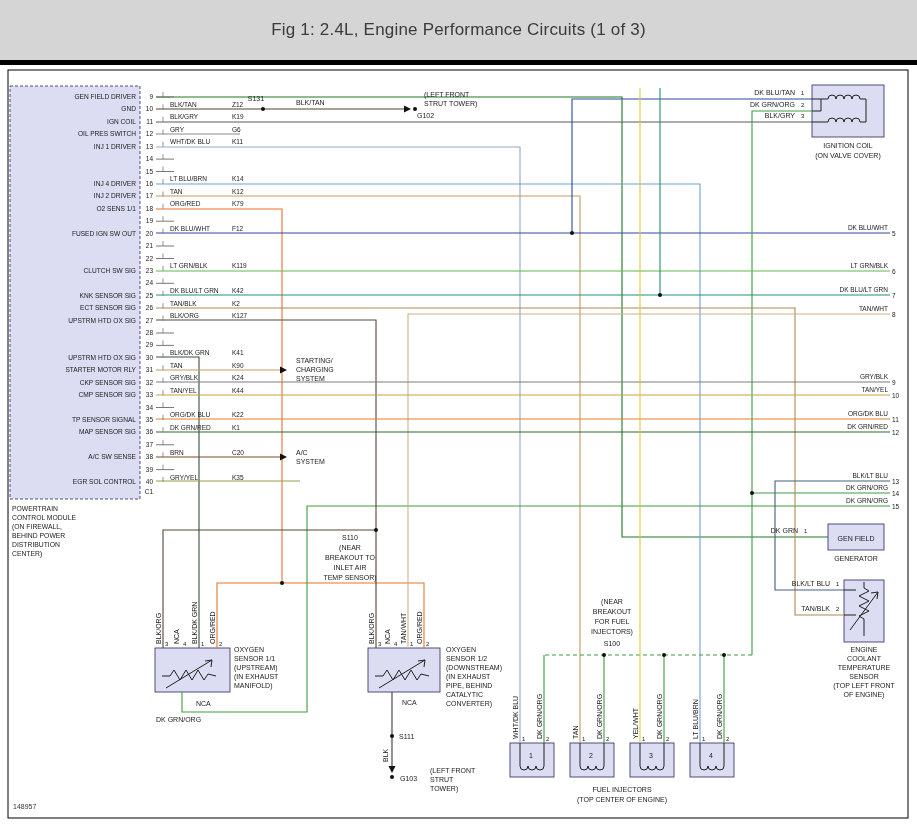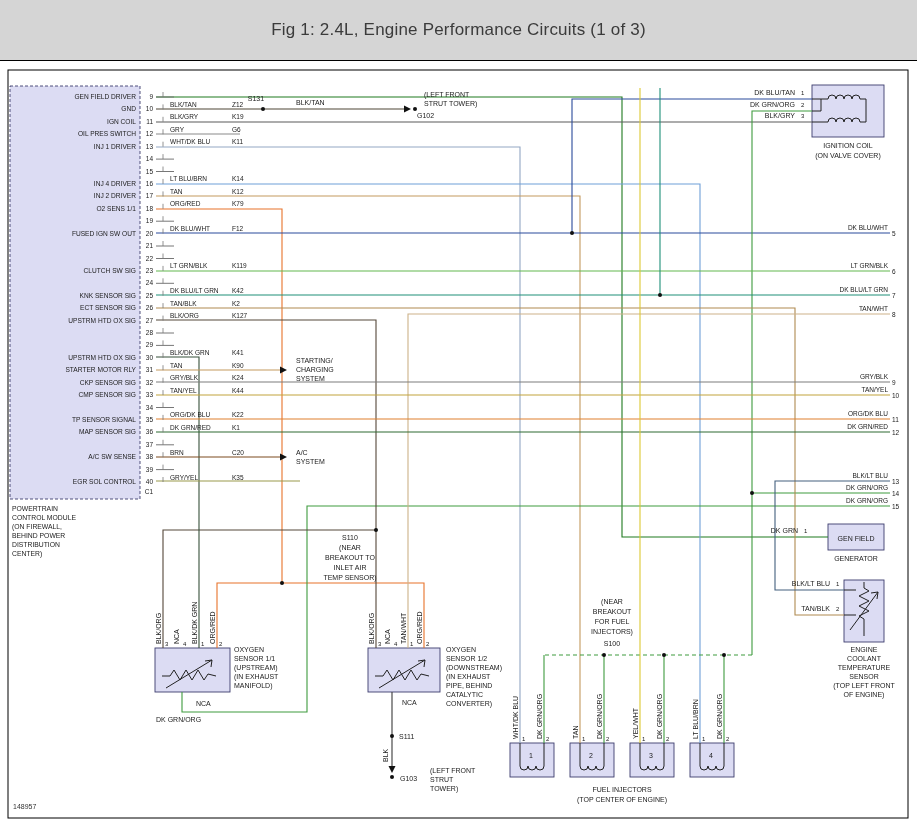--- a/index.html
+++ b/index.html
@@ -1,18 +1,18 @@
 <!DOCTYPE html>
 <html><head>
 <meta charset="utf-8">
 <style>
   html,body{margin:0;padding:0;background:#fff;}
   body{width:917px;height:828px;position:relative;font-family:"Liberation Sans",sans-serif;overflow:hidden;}
   .titlebar{position:absolute;top:0;left:0;width:917px;height:60px;background:#d5d5d5;
-            border-bottom:1px solid #000000;display:flex;align-items:center;justify-content:center;}
+            border-bottom:5px solid #000000;display:flex;align-items:center;justify-content:center;}
   .titlebar span{font-size:17px;color:#3b3b3b;letter-spacing:.2px;}
   svg{position:absolute;top:0;left:0;}
   svg text{font-family:"Liberation Sans",sans-serif;}
   .fignum{position:absolute;left:13px;top:803px;font-size:7px;color:#333;z-index:5;}
 </style>
 </head>
 <body>
 
 <div class="titlebar">
   <span>Fig 1: 2.4L, Engine Performance Circuits (1 of 3)</span>

